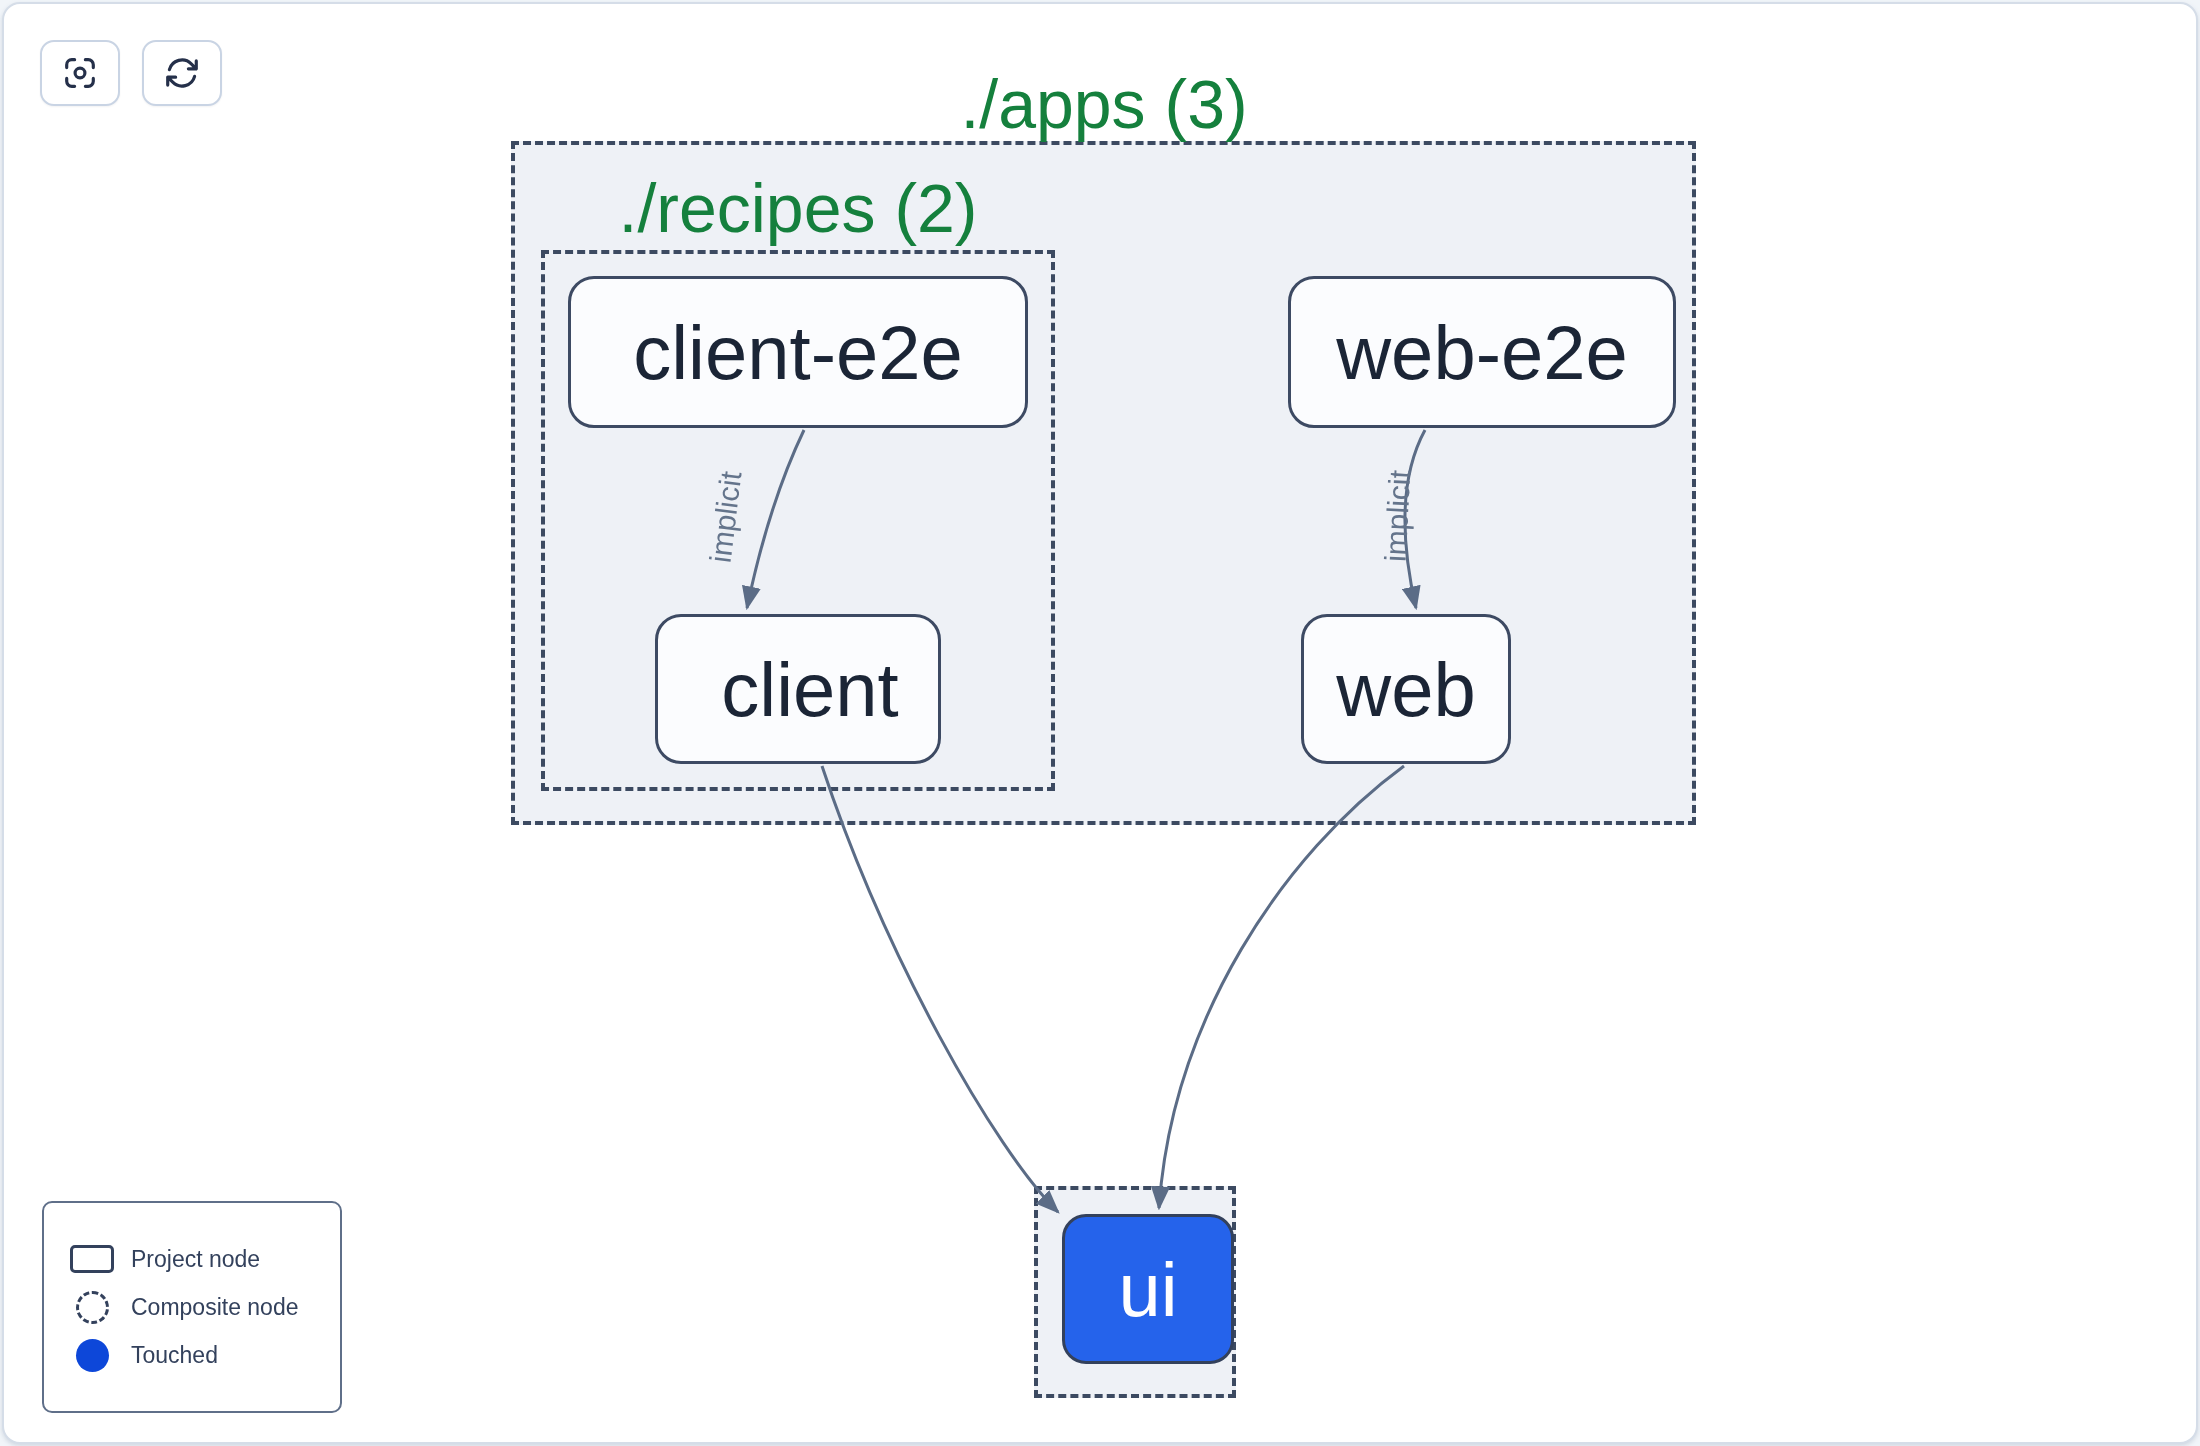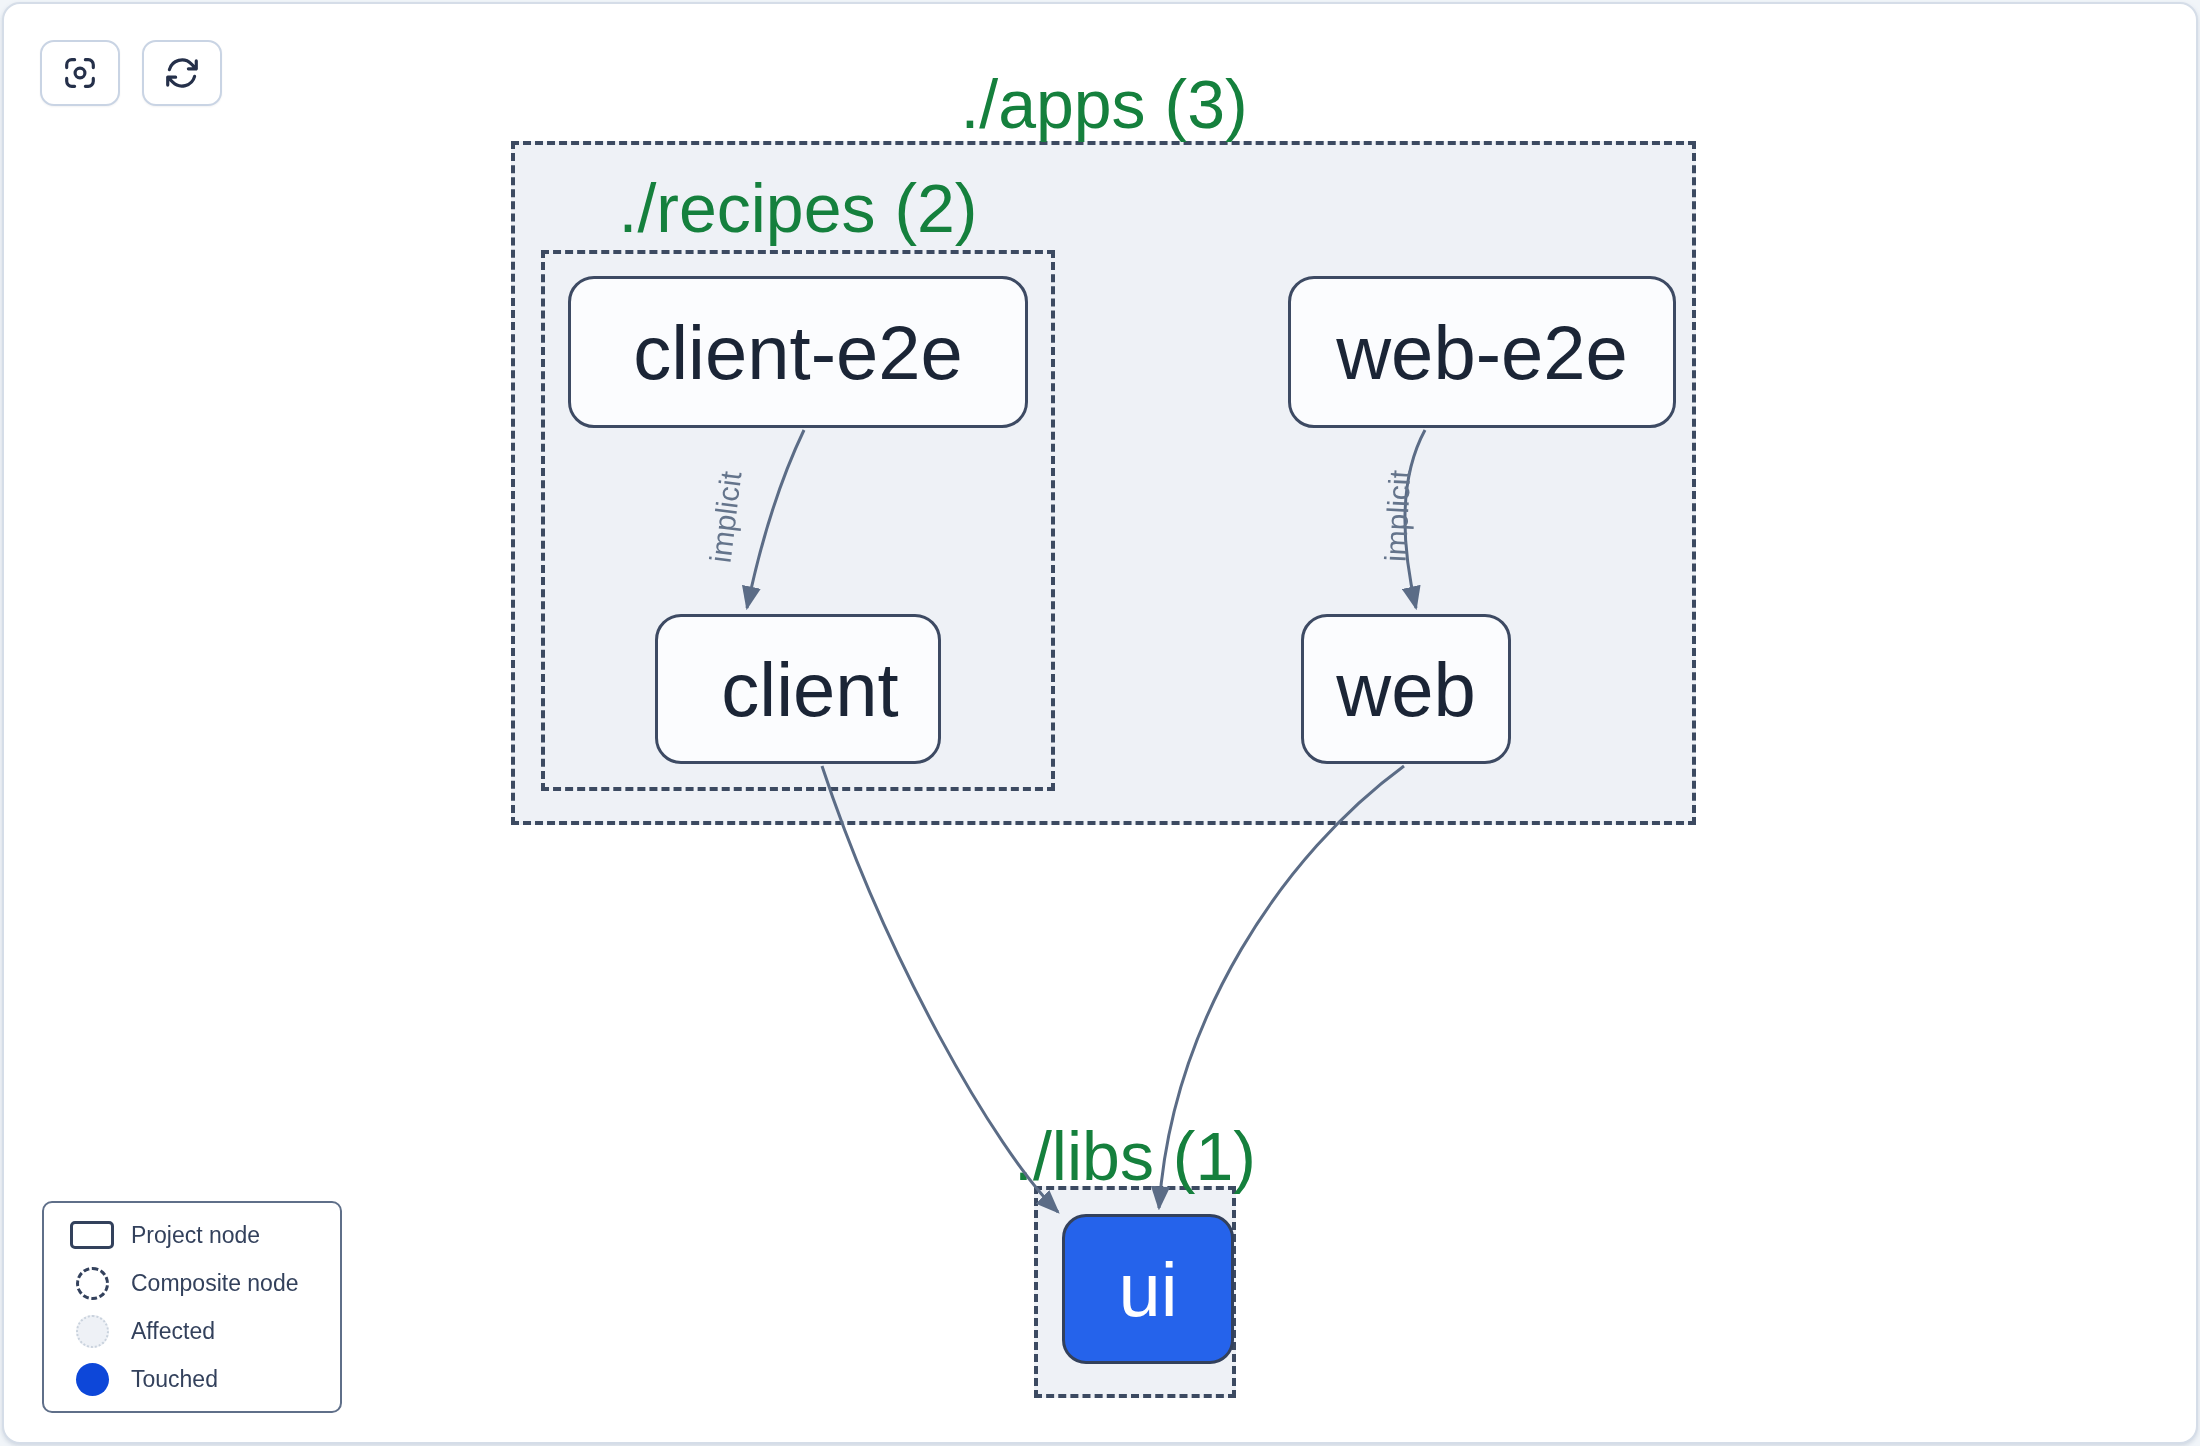--- a/index.html
+++ b/index.html
@@ -79,21 +79,20 @@
       </svg>
     </button>
   </div>
 
   <div class="group apps"></div>
   <div class="group recipes"></div>
   <div class="group libs"></div>
 
   <div class="group-title title-apps">./apps (3)</div>
   <div class="group-title title-recipes">./recipes (2)</div>
-  <div class="group-title title-libs">./libs (1)</div>
 
   <svg class="edges">
     <defs>
       <marker id="arrow" viewBox="0 0 10 8" refX="9" refY="4" markerWidth="8" markerHeight="6.4" orient="auto-start-reverse">
         <path d="M0,0 L10,4 L0,8 Z" fill="#5b6c86"></path>
       </marker>
     </defs>
     <path class="edge" d="M 800,426 C 778,472 758,532 743,604" marker-end="url(#arrow)"></path>
     <path class="edge" d="M 1421,426 C 1396,472 1396,534 1412,604" marker-end="url(#arrow)"></path>
     <path class="edge" d="M 818,762 C 880,950 990,1145 1054,1208" marker-end="url(#arrow)"></path>
@@ -127,25 +126,19 @@
       <div class="legend-label">Project node</div>
     </div>
     <div class="legend-row">
       <div class="swatch-col">
           <div class="sw-composite"></div>
         </div>
       <div class="legend-label">Composite node</div>
     </div>
     <div class="legend-row">
       <div class="swatch-col">
-          <div class="sw-affected"></div>
-        </div>
-      <div class="legend-label">Affected</div>
-    </div>
-    <div class="legend-row">
-      <div class="swatch-col">
           <div class="sw-touched"></div>
         </div>
       <div class="legend-label">Touched</div>
     </div>
   </div>
 
 </div>
 
 </body></html>

